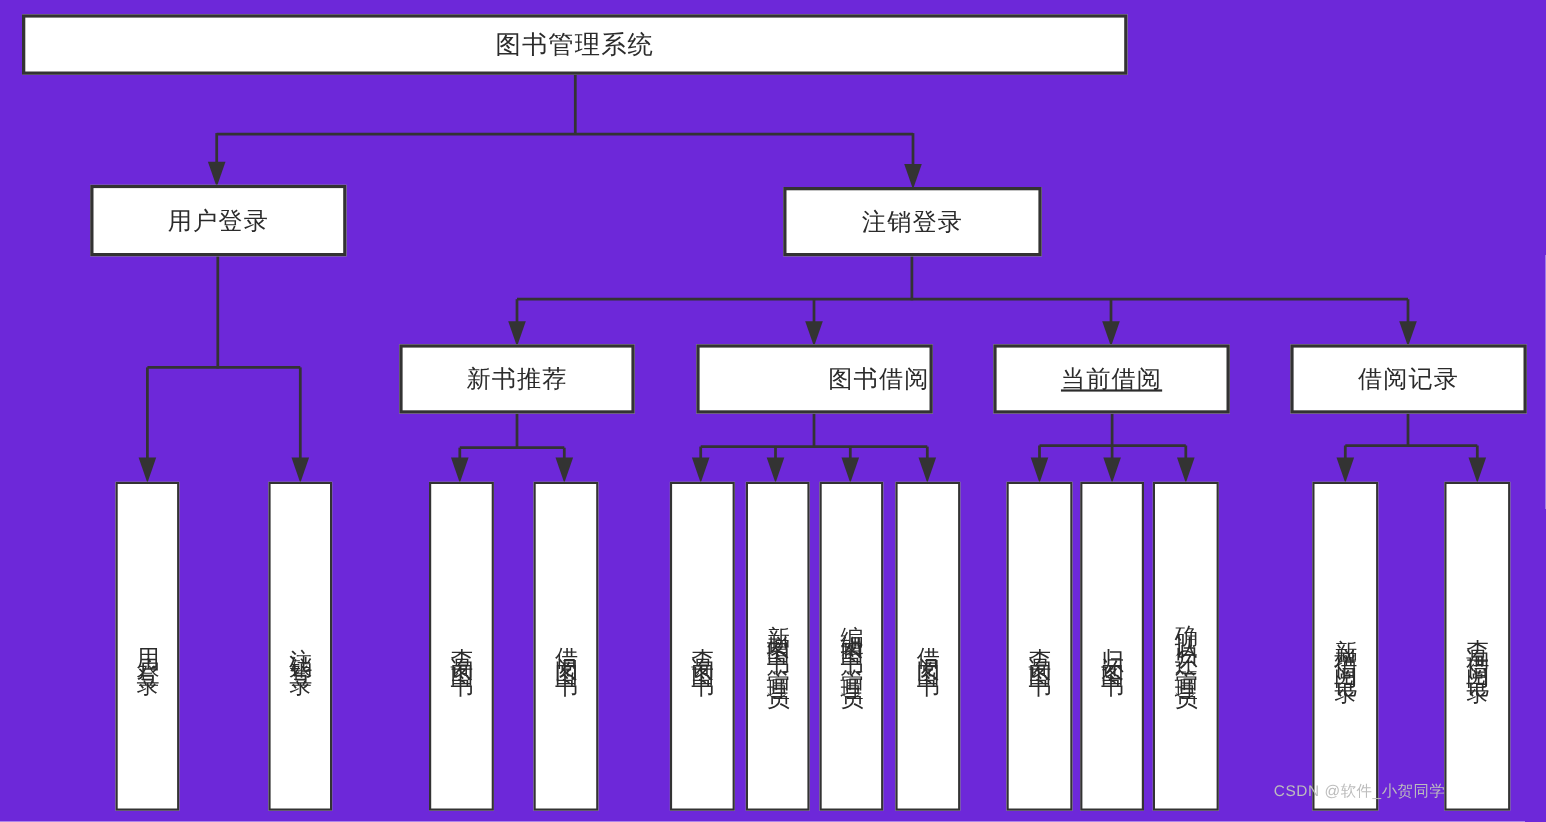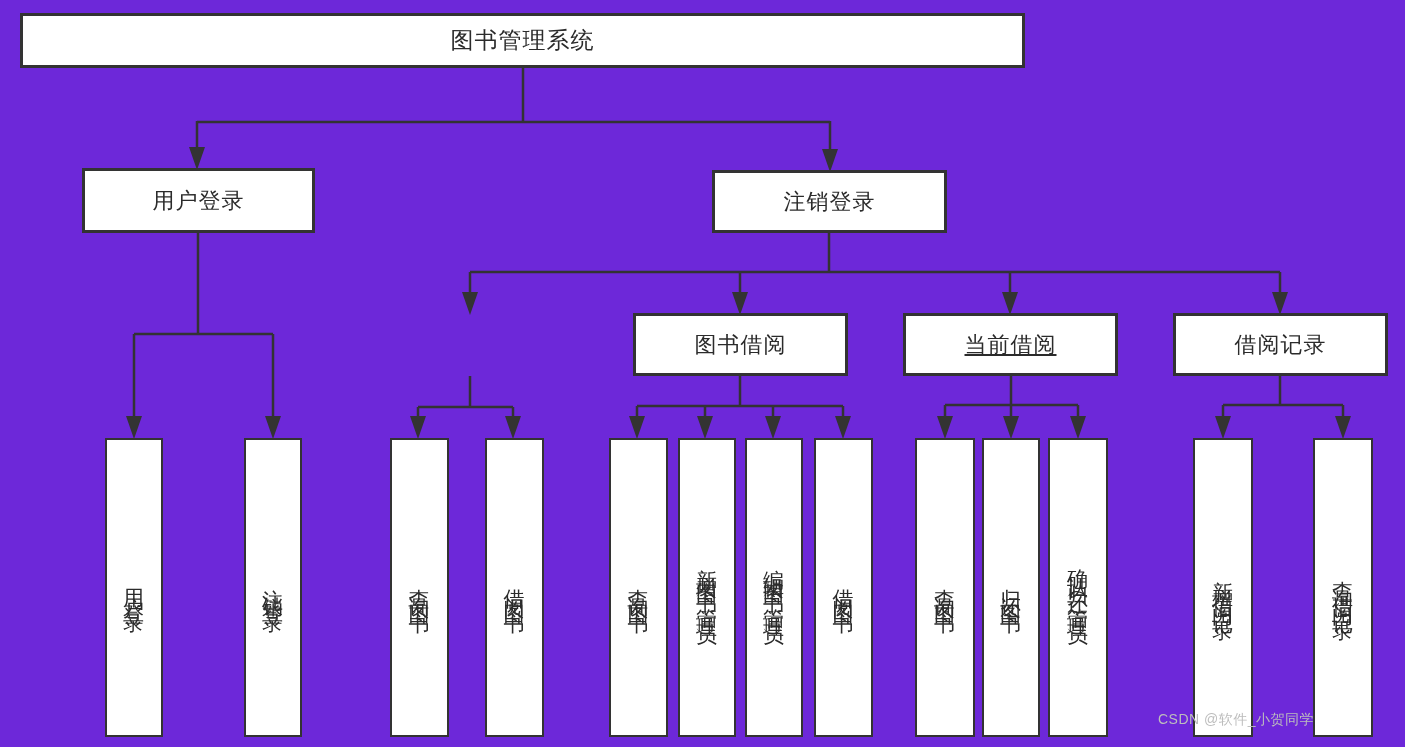--- a/index.html
+++ b/index.html
@@ -149,21 +149,24 @@
     <span>图书管理系统</span>
   </div>
 
   <div class="box lvl-box" style="left:82px; top:168px; width:233px; height:65px;">
     <span>用户登录</span>
   </div>
   <div class="box lvl-box" style="left:712px; top:170px; width:235px; height:63px;">
     <span>注销登录</span>
   </div>
 
-  <div class="box lvl-box" style="left:633px; top:313px; width:215px; height:63px;">
+  <div class="box lvl-box" style="left:363px; top:313px; width:214px; height:63px;">
+    <span>新书推荐</span>
+  </div>
+  <div class="box lvl-box" style="left:633px; top:313px; width:215px; height:63px;justify-content:flex-end;">
     <span>图书借阅</span>
   </div>
   <div class="box lvl-box" style="left:903px; top:313px; width:215px; height:63px;text-decoration:underline;">
     <span>当前借阅</span>
   </div>
   <div class="box lvl-box" style="left:1173px; top:313px; width:215px; height:63px;">
     <span>借阅记录</span>
   </div>
 
   <div class="box leaf" style="left:105px; width:58px;">

